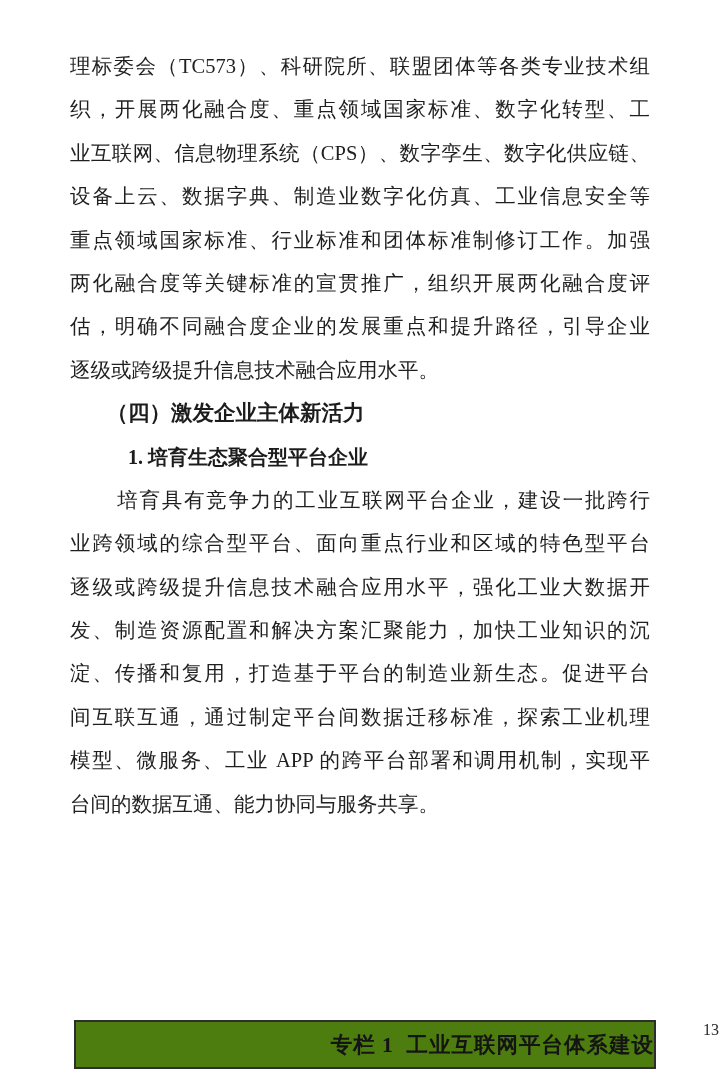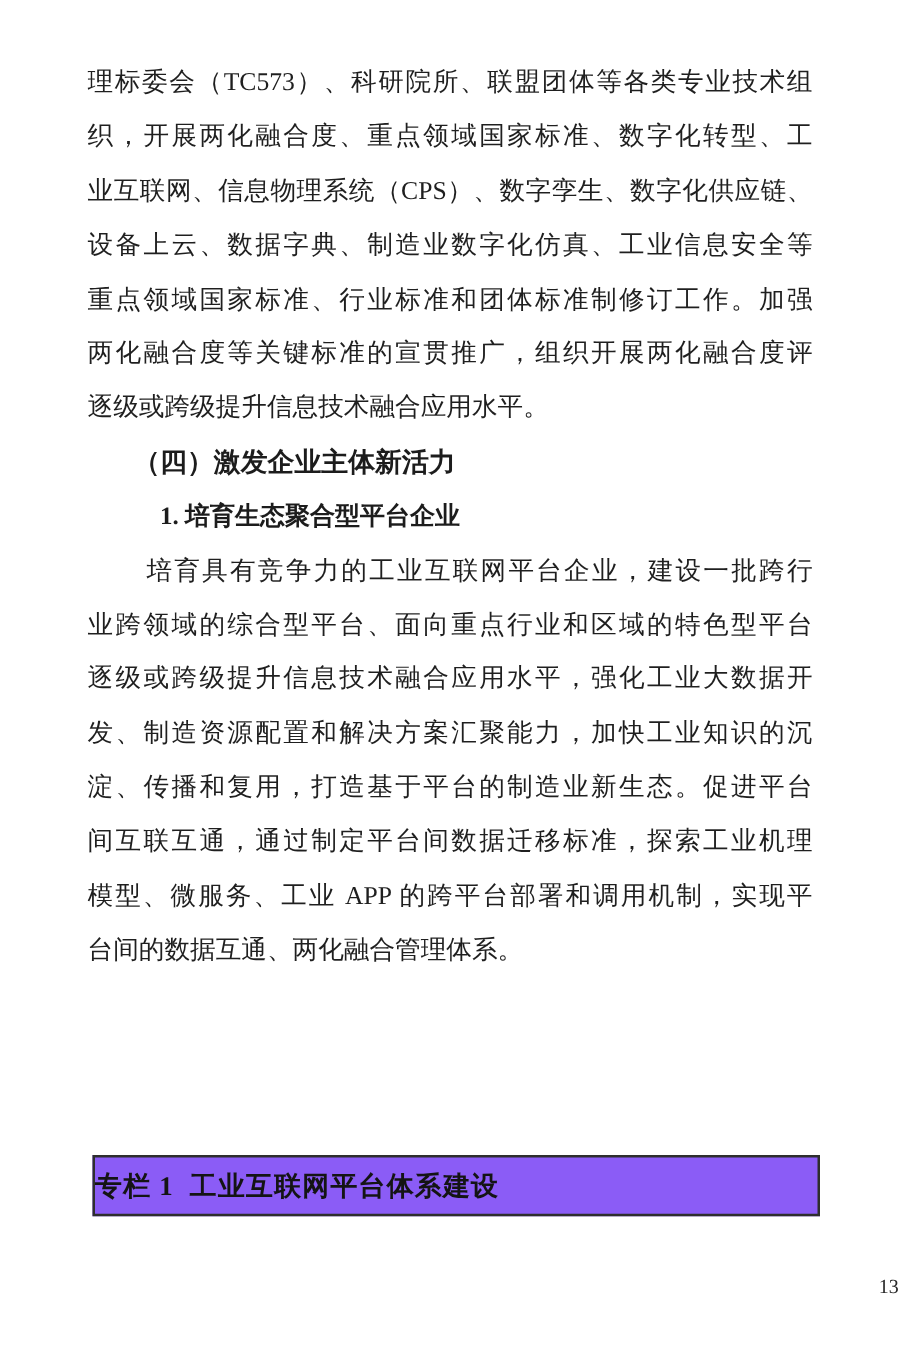--- a/index.html
+++ b/index.html
@@ -56,28 +56,28 @@
     height: 43.4px;
     line-height: 43.4px;
     font-weight: bold;
     font-size: 20px;
     text-indent: 2.9em;
     color: #1c1c1c;
   }
   .callout-box {
     position: absolute;
     left: 74px;
-    top: 924px;
+    top: 1020px;
     width: 578px;
     height: 45px;
     border: 2px solid #2e2e2e;
-    background: #8b5cf6;
+    background: #4d7c0f;
     display: flex;
     align-items: center;
-    justify-content: flex-start;
+    justify-content: flex-end;
   }
   .callout-title {
     font-weight: bold;
     font-size: 21.5px;
     color: #141414;
     letter-spacing: 1px;
     white-space: pre;
   }
   .page-number {
     position: absolute;
@@ -95,31 +95,32 @@
 
 <div class="page">
 
   <div class="doc-body" id="doc-body">
       <div class="para-line">理标委会（TC573）、科研院所、联盟团体等各类专业技术组</div>
       <div class="para-line">织，开展两化融合度、重点领域国家标准、数字化转型、工</div>
       <div class="para-line">业互联网、信息物理系统（CPS）、数字孪生、数字化供应链、</div>
       <div class="para-line">设备上云、数据字典、制造业数字化仿真、工业信息安全等</div>
       <div class="para-line">重点领域国家标准、行业标准和团体标准制修订工作。加强</div>
       <div class="para-line">两化融合度等关键标准的宣贯推广，组织开展两化融合度评</div>
+      <div class="para-line">估，明确不同融合度企业的发展重点和提升路径，引导企业</div>
       <div class="para-line last-line">逐级或跨级提升信息技术融合应用水平。</div>
       <div class="heading">（四）激发企业主体新活力</div>
       <div class="subheading">1. 培育生态聚合型平台企业</div>
       <div class="para-line first-indent">培育具有竞争力的工业互联网平台企业，建设一批跨行</div>
       <div class="para-line">业跨领域的综合型平台、面向重点行业和区域的特色型平台</div>
       <div class="para-line">逐级或跨级提升信息技术融合应用水平，强化工业大数据开</div>
       <div class="para-line">发、制造资源配置和解决方案汇聚能力，加快工业知识的沉</div>
       <div class="para-line">淀、传播和复用，打造基于平台的制造业新生态。促进平台</div>
       <div class="para-line">间互联互通，通过制定平台间数据迁移标准，探索工业机理</div>
       <div class="para-line">模型、微服务、工业 APP 的跨平台部署和调用机制，实现平</div>
-      <div class="para-line last-line">台间的数据互通、两化融合管理体系。</div>
+      <div class="para-line last-line">台间的数据互通、能力协同与服务共享。</div>
     </div>
 
   <div class="callout-box">
     <span class="callout-title">专栏 1  工业互联网平台体系建设</span>
   </div>
 
   <div class="page-number">13</div>
 
 </div>
 

